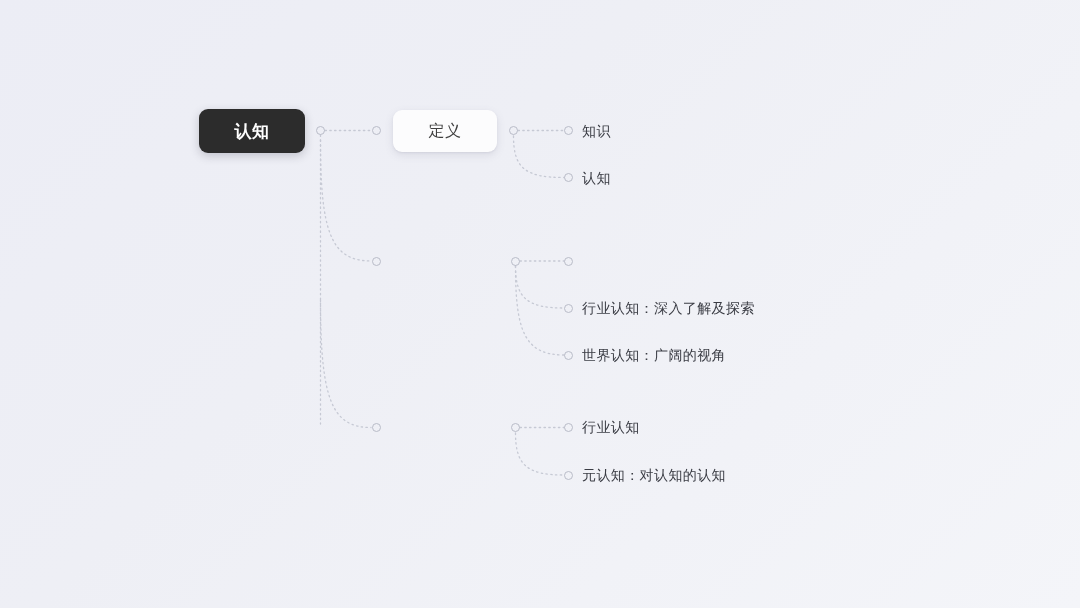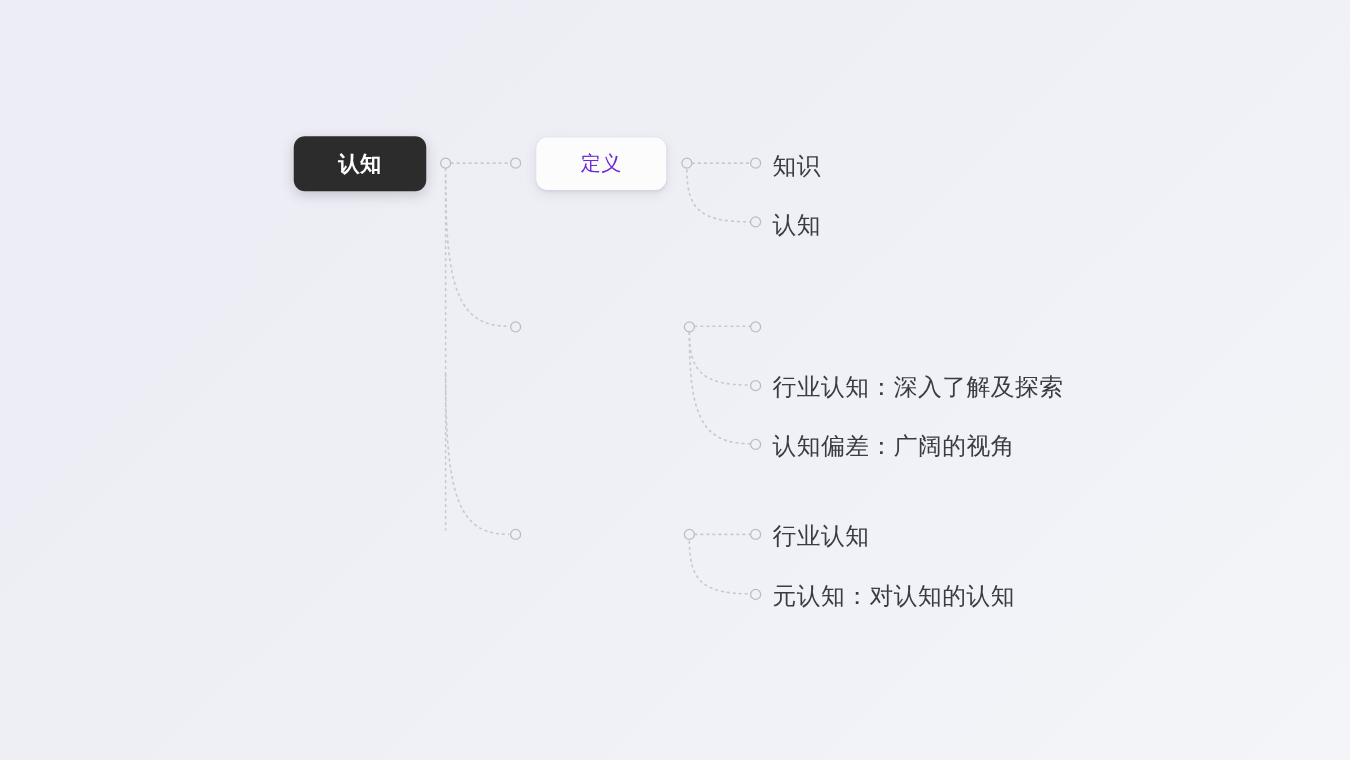--- a/index.html
+++ b/index.html
@@ -12,21 +12,20 @@
     overflow: hidden;
     background: linear-gradient(135deg, #ecedf5 0%, #eeeff5 38%, #f1f2f7 70%, #f4f5f9 100%);
     font-family: "Liberation Sans", "DejaVu Sans", sans-serif;
     -webkit-font-smoothing: antialiased;
   }
 
   #canvas {
     position: relative;
     width: 996px;
     height: 608px;
-    margin-left: 36px;
   }
 
   #wires {
     position: absolute;
     left: 0;
     top: 0;
     width: 1080px;
     height: 608px;
     pointer-events: none;
   }
@@ -46,33 +45,33 @@
     color: #ffffff;
     border-radius: 9px;
     font-size: 17px;
     font-weight: 700;
     letter-spacing: 0.5px;
     box-shadow: 0 3px 10px rgba(40, 42, 58, 0.22);
   }
 
   .node-branch {
     background: #fcfcfd;
-    color: #6d28d9;
+    color: #404040;
     border-radius: 9px;
     font-size: 16px;
     font-weight: 400;
     letter-spacing: 0.5px;
     box-shadow: 0 3px 9px rgba(96, 100, 130, 0.14),
                 0 1px 2px rgba(96, 100, 130, 0.10);
   }
 
   .node-leaf {
     position: absolute;
     color: #3a3c44;
-    font-size: 19px;
+    font-size: 14px;
     letter-spacing: 0.4px;
     white-space: nowrap;
     line-height: 1;
   }
 
   
   .dot {
     position: absolute;
     width: 9px;
     height: 9px;
@@ -126,21 +125,21 @@
   <div class="dot" style="left:564px; top:126px;"></div>
   <div class="dot" style="left:564px; top:173px;"></div>
   <div class="node-leaf" style="left:582px; top:124px;">知识</div>
   <div class="node-leaf" style="left:582px; top:171px;">认知</div>
 
   <div class="dot" style="left:511px; top:256.5px;"></div>
   <div class="dot" style="left:564px; top:256.5px;"></div>
   <div class="dot" style="left:564px; top:303.5px;"></div>
   <div class="dot" style="left:564px; top:350.5px;"></div>
   <div class="node-leaf" style="left:582px; top:301px;text-align:center;">行业认知：深入了解及探索</div>
-  <div class="node-leaf" style="left:582px; top:348px;">认知偏差：广阔的视角</div>
+  <div class="node-leaf" style="left:582px; top:348px;">世界认知：广阔的视角</div>
 
   <div class="dot" style="left:511px; top:423px;"></div>
   <div class="dot" style="left:564px; top:423px;"></div>
   <div class="dot" style="left:564px; top:470.5px;"></div>
   <div class="node-leaf" style="left:582px; top:420px;">行业认知</div>
   <div class="node-leaf" style="left:582px; top:468px;">元认知：对认知的认知</div>
 
 </div>
 
 </body></html>

